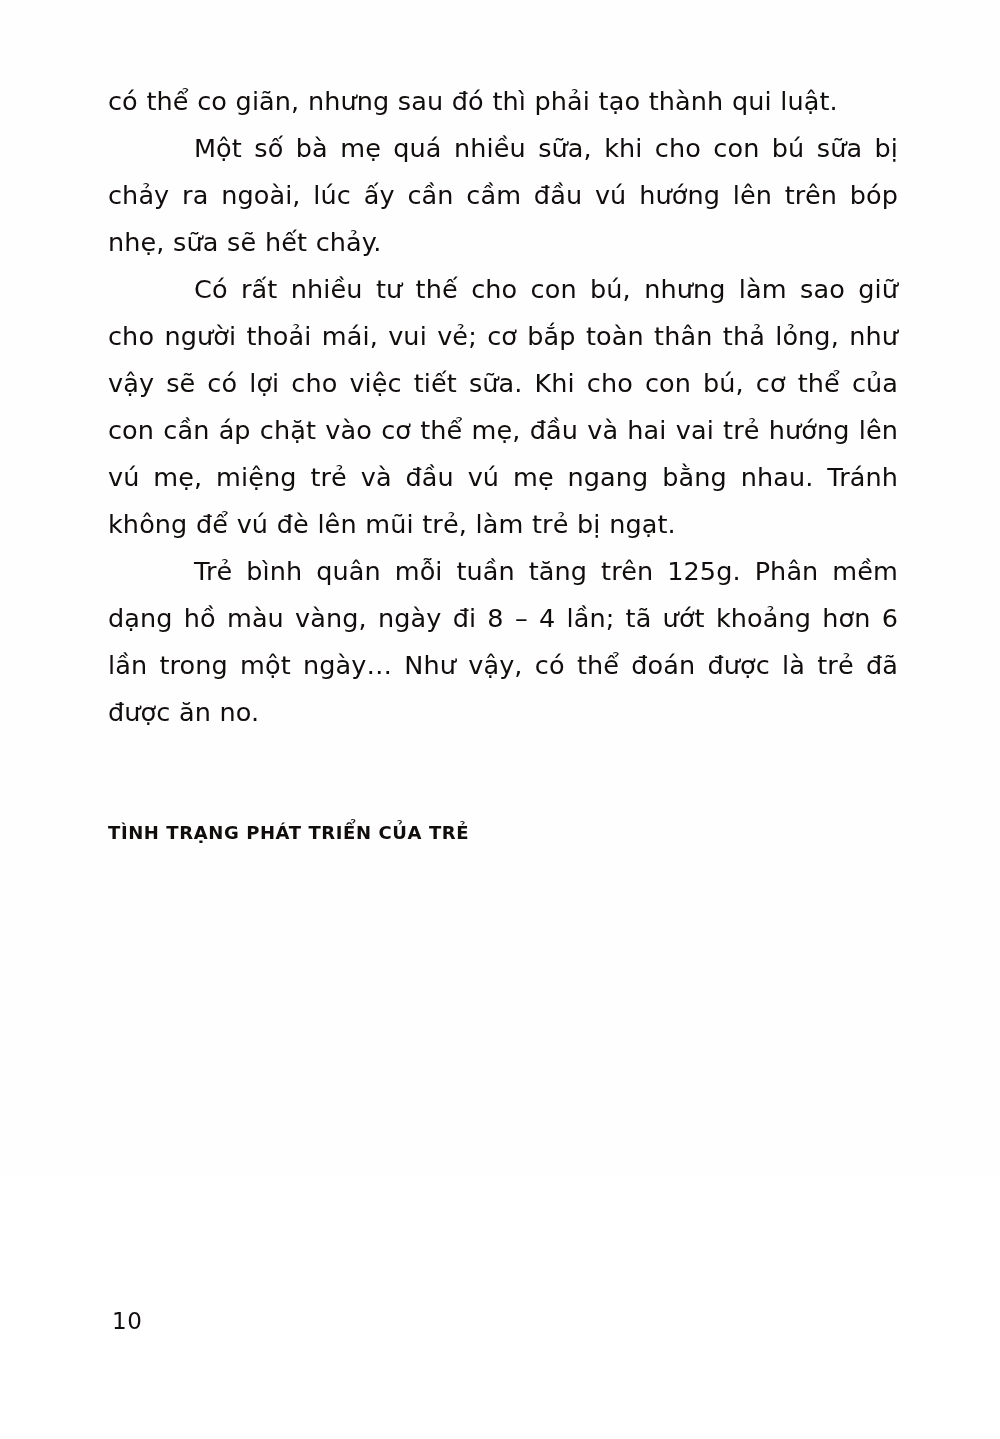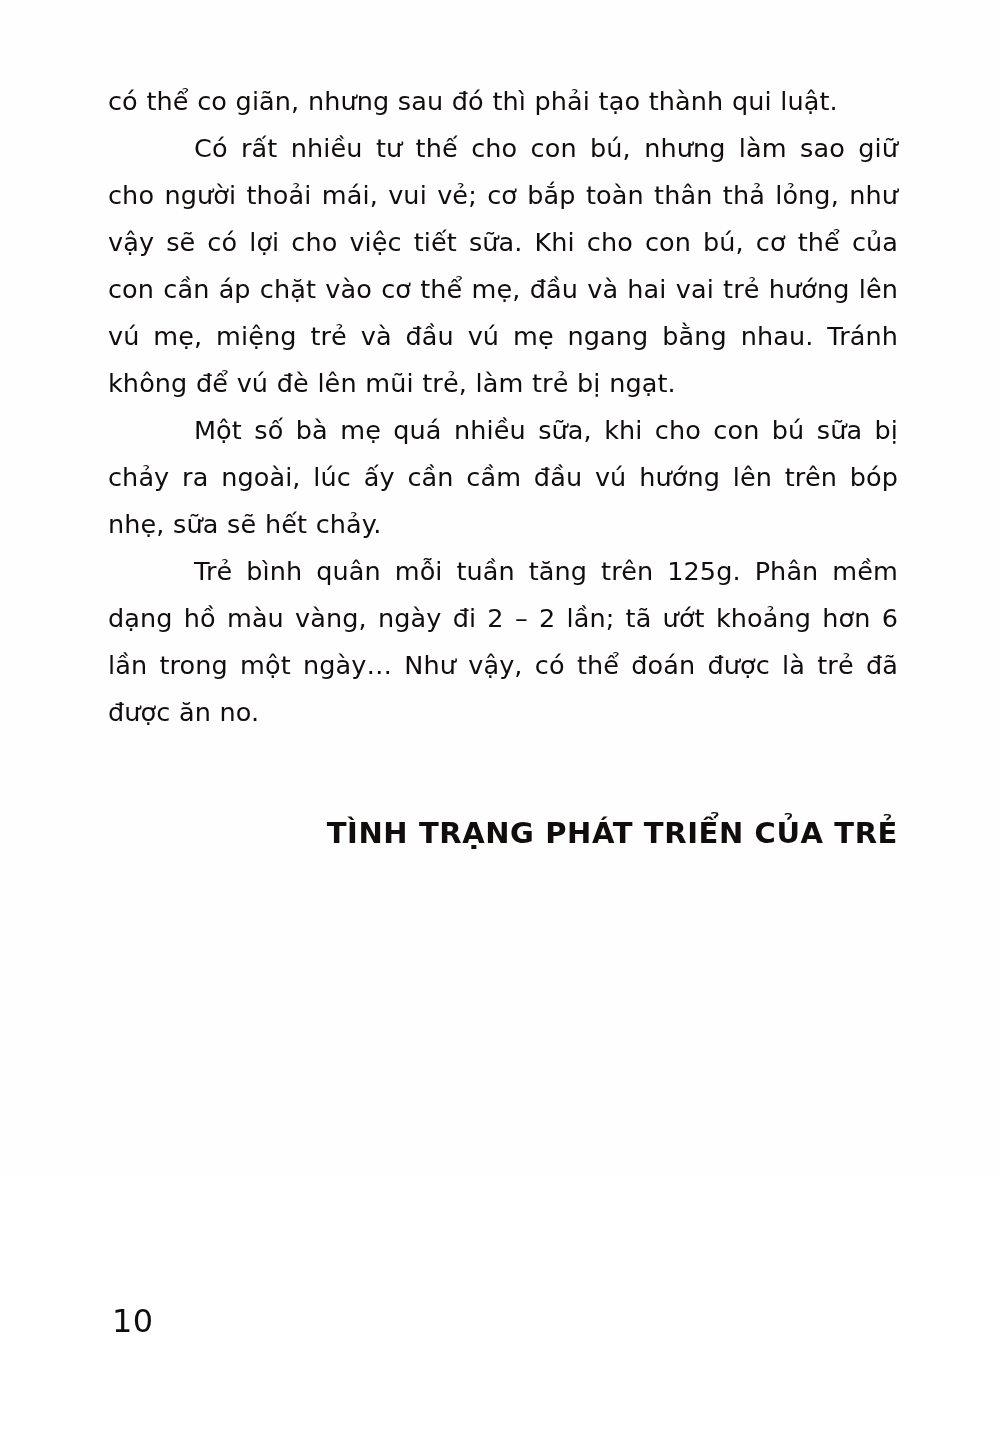--- a/index.html
+++ b/index.html
@@ -39,55 +39,55 @@
     word-spacing: 0.4px;
   }
   p.para.indent {
     text-indent: 86px;
   }
   p.para.first {
     text-indent: 0;
   }
   .heading {
     margin: 0;
-    text-align: right;
-    font-size: 29px;
+    text-align: left;
+    font-size: 18px;
     font-weight: bold;
     line-height: 46px;
     letter-spacing: 0.6px;
   }
   .heading-block {
     margin-top: 74px;
     margin-bottom: 0;
   }
   .spacer-after-heading {
     height: 66px;
   }
   .folio {
     position: absolute;
     left: 112px;
     top: 1306px;
-    font-size: 32px;
+    font-size: 23px;
     line-height: 30px;
     letter-spacing: 0.5px;
   }
 </style>
 </head>
 <body>
 
 <div class="page">
   <div class="content">
 
     <p class="para first">có thể co giãn, nhưng sau đó thì phải tạo thành qui luật.</p>
 
+    <p class="para indent">Một số bà mẹ quá nhiều sữa, khi cho con bú sữa bị chảy ra ngoài, lúc ấy cần cầm đầu vú hướng lên trên bóp nhẹ, sữa sẽ hết chảy.</p>
+
     <p class="para indent">Có rất nhiều tư thế cho con bú, nhưng làm sao giữ cho người thoải mái, vui vẻ; cơ bắp toàn thân thả lỏng, như vậy sẽ có lợi cho việc tiết sữa. Khi cho con bú, cơ thể của con cần áp chặt vào cơ thể mẹ, đầu và hai vai trẻ  hướng lên vú mẹ, miệng trẻ và đầu vú mẹ ngang bằng nhau. Tránh không để vú đè lên mũi trẻ, làm trẻ bị ngạt.</p>
 
-    <p class="para indent">Một số bà mẹ quá nhiều sữa, khi cho con bú sữa bị chảy ra ngoài, lúc ấy cần cầm đầu vú hướng lên trên bóp nhẹ, sữa sẽ hết chảy.</p>
-
-    <p class="para indent">Trẻ bình quân mỗi tuần tăng trên 125g. Phân mềm dạng hồ màu vàng, ngày đi 2 – 2 lần; tã ướt khoảng hơn 6 lần trong một ngày… Như vậy, có thể đoán được là trẻ đã được ăn no.</p>
+    <p class="para indent">Trẻ bình quân mỗi tuần tăng trên 125g. Phân mềm dạng hồ màu vàng, ngày đi 8 – 4 lần; tã ướt khoảng hơn 6 lần trong một ngày… Như vậy, có thể đoán được là trẻ đã được ăn no.</p>
 
 
     <div class="heading-block">
       <div class="heading">TÌNH TRẠNG PHÁT TRIỂN CỦA TRẺ</div>
     </div>
 
     <div class="spacer-after-heading"></div>
 
 
   </div>

